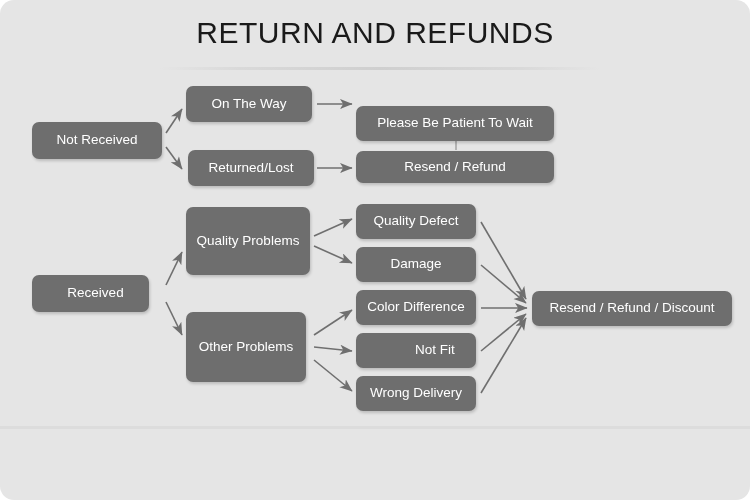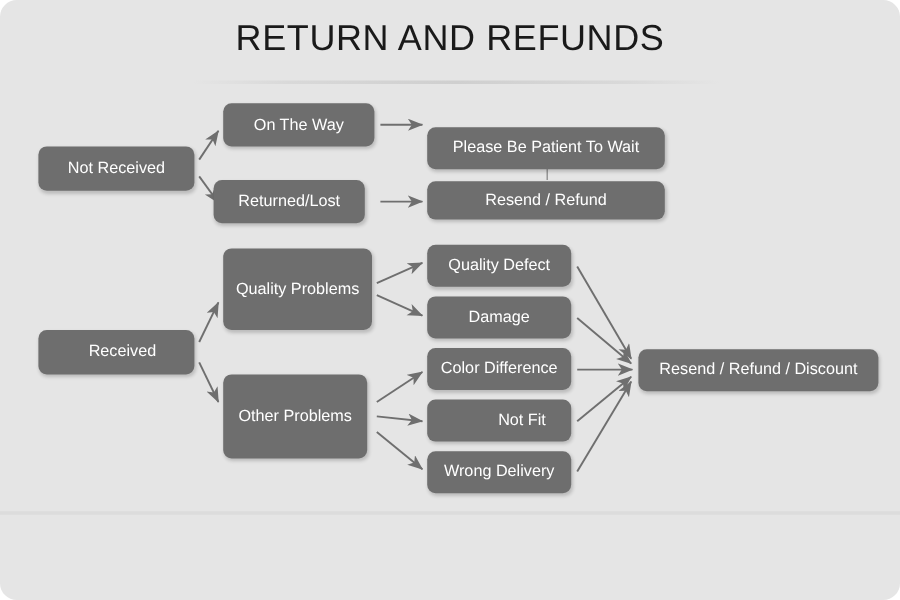--- a/index.html
+++ b/index.html
@@ -144,27 +144,27 @@
       <line x1="481" y1="393" x2="526" y2="318"></line>
     </g>
 
     <line x1="456" y1="150" x2="456" y2="129" stroke="#8a8a8a" stroke-width="1.1" fill="none" marker-end="url(#ah-sm)"></line>
   </svg>
 
   <div class="node" style="left:32px; top:122px; width:130px; height:37px;">Not Received</div>
 
   <div class="node" style="left:186px; top:86px; width:126px; height:36px;">On The Way</div>
 
-  <div class="node" style="left:178px; top:150px; width:126px; height:36px;">Returned/Lost</div>
+  <div class="node" style="left:188px; top:150px; width:126px; height:36px;">Returned/Lost</div>
 
   <div class="node" style="left:356px; top:106px; width:198px; height:35px;">Please Be Patient To Wait</div>
 
   <div class="node" style="left:356px; top:151px; width:198px; height:32px;">Resend / Refund</div>
 
-  <div class="node" style="left:32px; top:275px; width:130px; height:37px;padding-left:16px;">Received</div>
+  <div class="node" style="left:32px; top:275px; width:117px; height:37px;padding-left:16px;">Received</div>
 
   <div class="node" style="left:186px; top:207px; width:124px; height:68px;">Quality Problems</div>
 
   <div class="node" style="left:186px; top:312px; width:120px; height:70px;">Other Problems</div>
 
   <div class="node" style="left:356px; top:204px; width:120px; height:35px;">Quality Defect</div>
 
   <div class="node" style="left:356px; top:247px; width:120px; height:35px;">Damage</div>
 
   <div class="node" style="left:356px; top:290px; width:120px; height:35px;">Color Difference</div>

